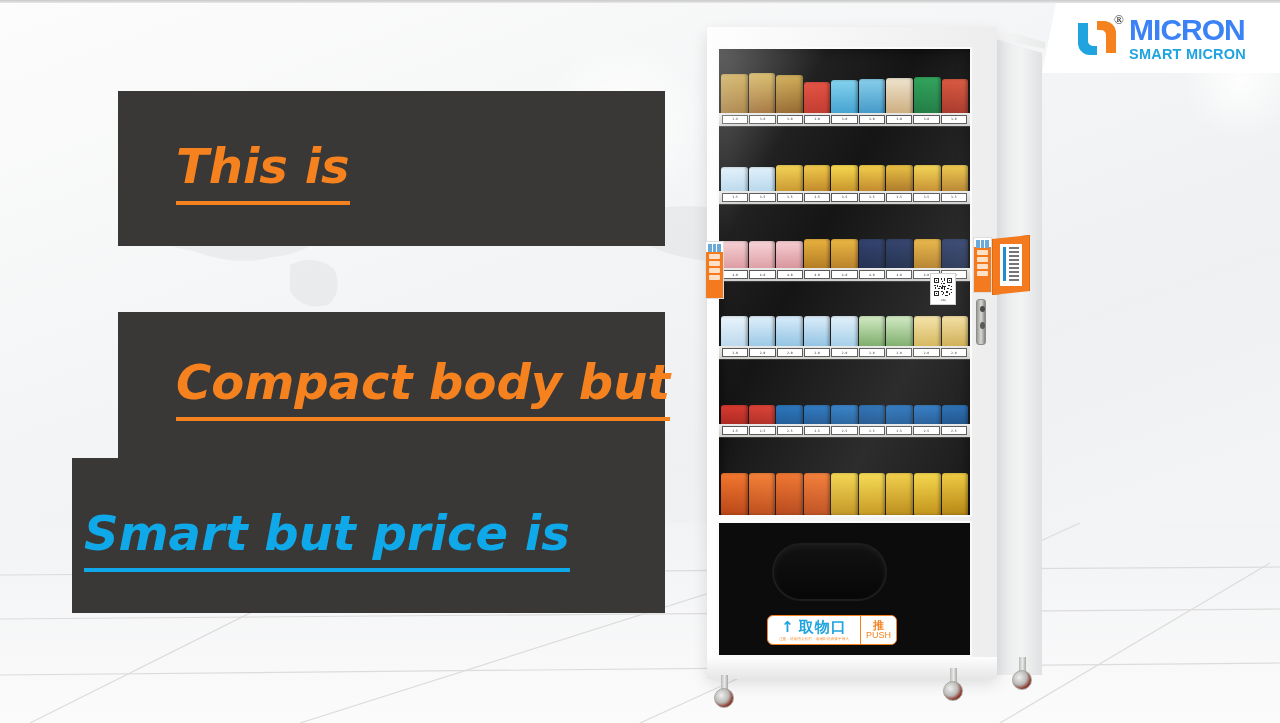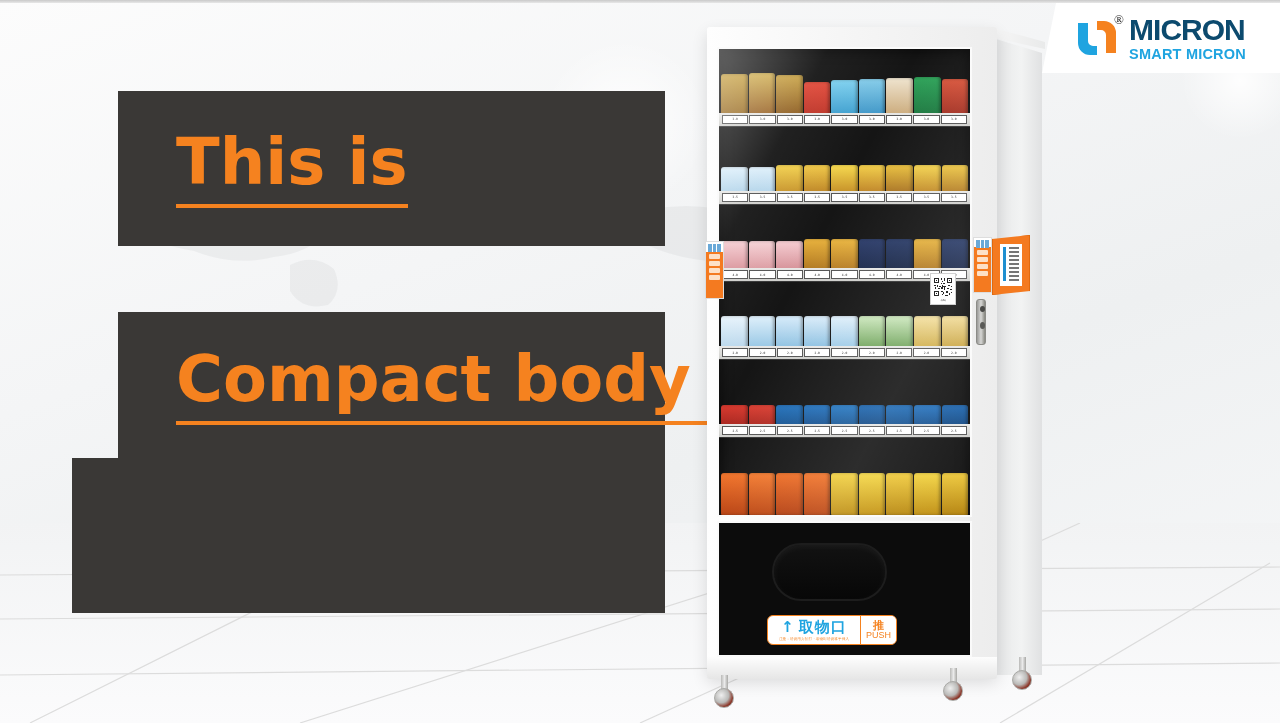--- a/index.html
+++ b/index.html
@@ -56,21 +56,21 @@
   }
   .logo-inner{ display:flex; align-items:center; gap:5px; position:relative; }
   .logo-mark{ width:42px; height:38px; position:relative; }
   .logo-r{
     position:absolute; left:38px; top:-3px;
     font-size:13px; color:#2b2b2b; font-family:"Liberation Serif",serif;
   }
   .logo-words{ display:flex; flex-direction:column; line-height:1; margin-left:6px; }
   .logo-micron{
     font-family:"Liberation Sans",sans-serif;
-    font-weight:bold; font-size:30px; letter-spacing:-1px; color:#0c4a6e;
+    font-weight:bold; font-size:30px; letter-spacing:-1px; color:#3b82f6;
   }
   .logo-sub{
     font-family:"Liberation Sans",sans-serif;
     font-weight:bold; font-size:14.5px; letter-spacing:.2px; color:#1FA4E0;
     margin-top:2px;
   }
 
   
   .panel{ position:absolute; left:0; top:0; width:700px; height:723px; }
   .band{
@@ -81,25 +81,25 @@
   .band.orange{ left:118px; width:547px; }
   .band.blue  { left:72px;  width:593px; }
 
   .band-1{ top:91px;  height:155px; }
   .band-2{ top:246px; height:66px;  }
   .band-3{ top:312px; height:146px; }
   .band-4{ top:458px; height:155px; }
 
   .line{
     font-family:"DejaVu Sans",sans-serif;
-    font-weight:bold;
-    font-size:64px; line-height:66px;
+    font-style:italic; font-weight:bold;
+    font-size:48px; line-height:66px;
     white-space:nowrap;
     width:max-content;
-    padding-bottom:9px;
+    padding-bottom:2px;
   }
   .line.o{ color:#F5821F; border-bottom:4px solid #F5821F; margin-left:58px; }
   .line.b{ color:#0FA8E8; border-bottom:4px solid #0FA8E8; margin-left:12px; }
 
   
   .machine{ position:absolute; left:700px; top:27px; width:345px; height:660px; }
 
   .cabinet{
     position:absolute; left:7px; top:0; width:290px; height:650px;
     background:linear-gradient(to right,#fefefe 0%,#f7f7f7 40%,#ededed 100%);
@@ -282,20 +282,21 @@
     <div class="band orange band-1">
       <div class="line o">This is</div>
     </div>
 
 
     <div class="band orange band-3">
       <div class="line o">Compact body but</div>
     </div>
 
     <div class="band blue band-4">
+      <div class="line b">Smart but price is</div>
     </div>
   </div>
 
   <div class="machine">
 
     <div class="side-top"></div>
     <div class="side"></div>
     <div class="cabinet"></div>
 
     <div class="window">

